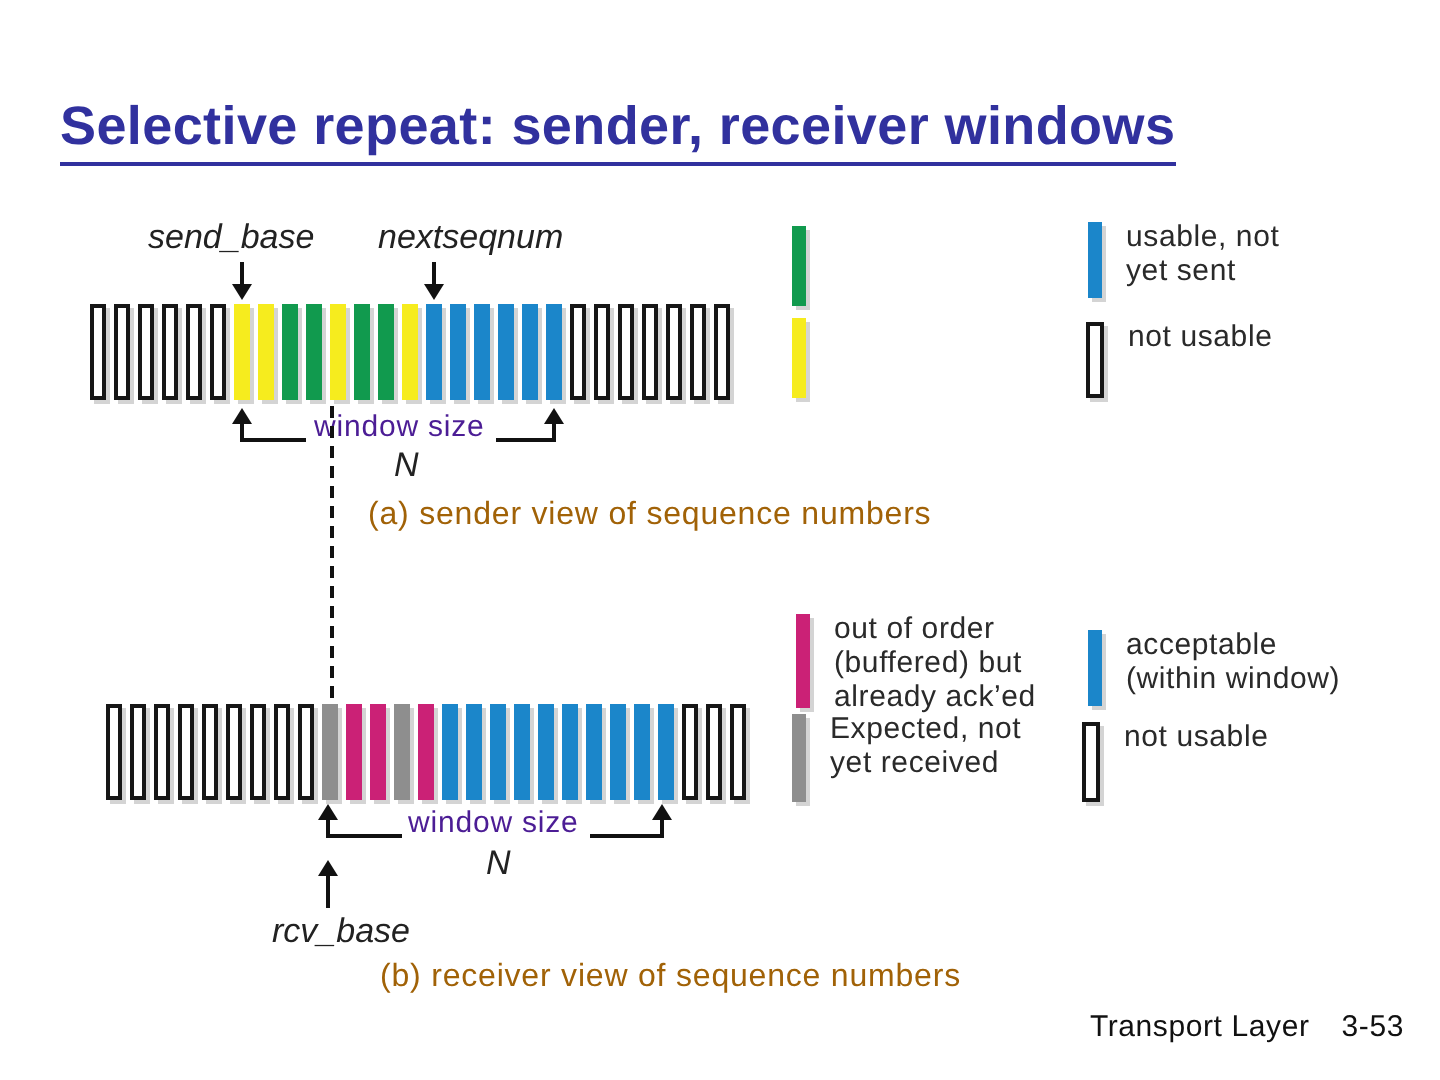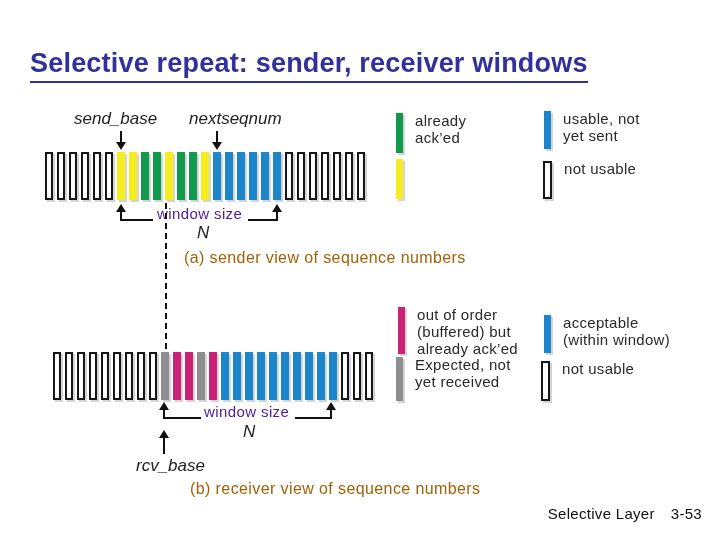--- a/index.html
+++ b/index.html
@@ -100,21 +100,20 @@
     <div class="varlbl" style="left:197px;top:223px;font-size:17px;">N</div>
   </div>
 
   <div class="dashedline" style="left:165px;top:203px;height:146px;"></div>
 
   <div class="caption" style="left:184px;top:249px;">(a) sender view of sequence numbers</div>
 
   <div id="senderLegend">
       <div class="legend-item leg-s0">
         <div class="leg-bar" style="background: rgb(17, 154, 78);"></div>
-        <div class="leg-text">already<br>ack’ed</div>
       </div>
       <div class="legend-item leg-s1">
         <div class="leg-bar" style="background: rgb(27, 134, 202);"></div>
         <div class="leg-text">usable, not<br>yet sent</div>
       </div>
       <div class="legend-item leg-s2">
         <div class="leg-bar" style="background: rgb(246, 236, 30);"></div>
       </div>
       <div class="legend-item leg-s3">
         <div class="leg-bar outline"></div>
@@ -179,16 +178,16 @@
         <div class="leg-bar" style="background: rgb(142, 142, 142);"></div>
         <div class="leg-text">Expected, not<br>yet received</div>
       </div>
       <div class="legend-item leg-r3">
         <div class="leg-bar outline"></div>
         <div class="leg-text">not usable</div>
       </div>
     </div>
 
   <div class="footer">
-    <span>Selective Layer</span><span class="page">3-53</span>
+    <span>Transport Layer</span><span class="page">3-53</span>
   </div>
 
 </div>
 
 </body></html>

